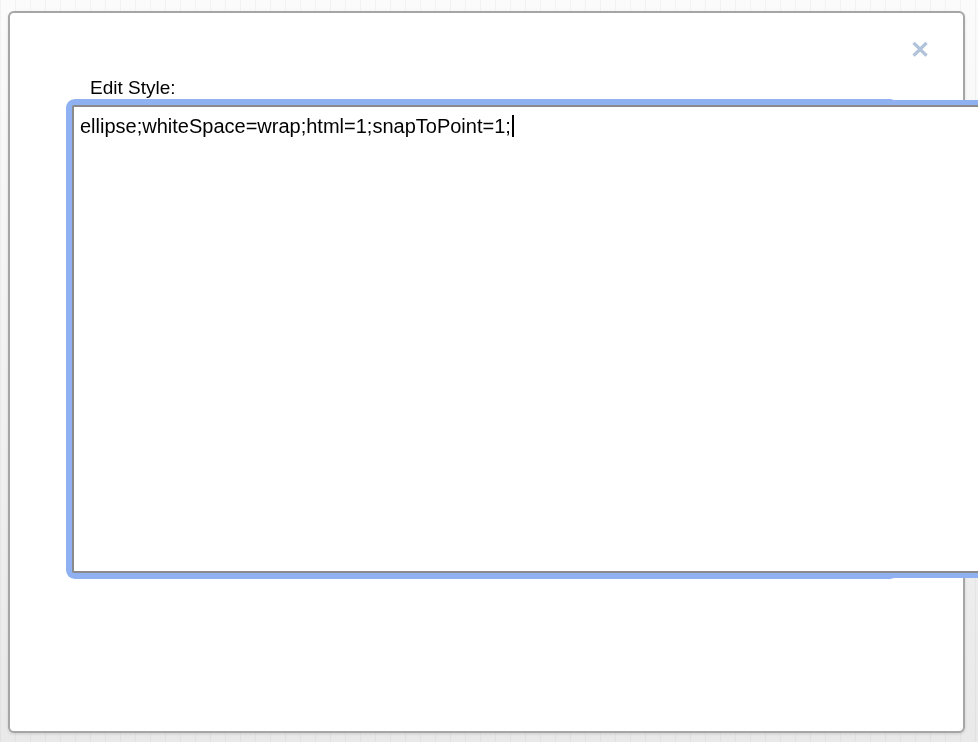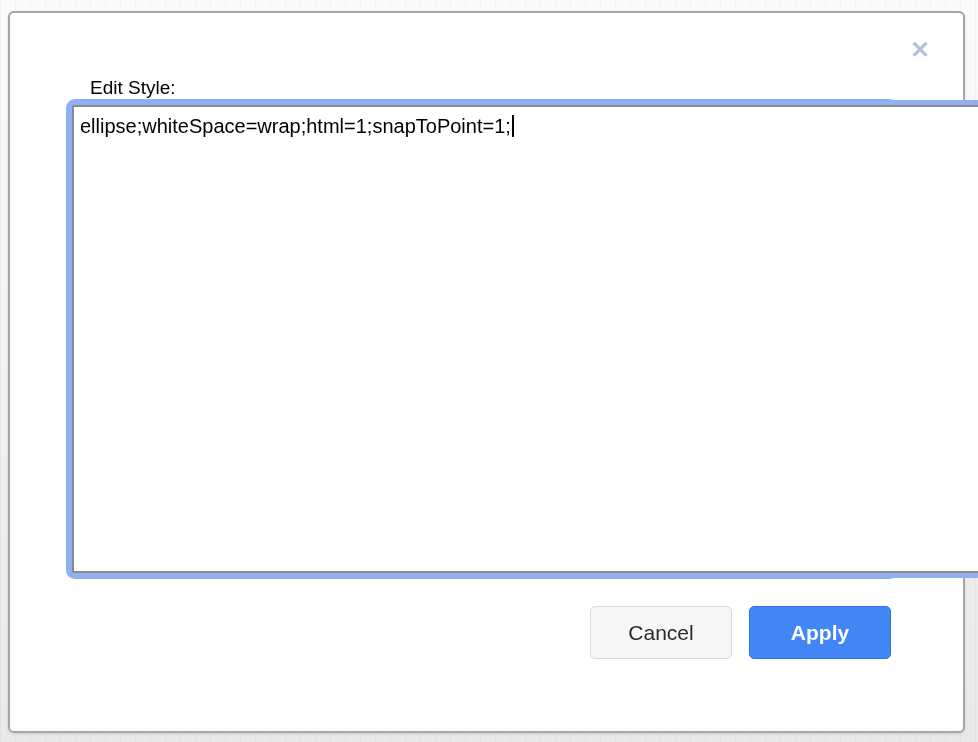--- a/index.html
+++ b/index.html
@@ -133,18 +133,14 @@
 <div class="dialog">
 
   <div class="close-btn">✕</div>
 
   <div class="edit-style-label">Edit Style:</div>
 
   <div class="style-box-ring"></div>
 
   <div class="style-box" role="textbox" aria-multiline="true"><span>ellipse;whiteSpace=wrap;html=1;snapToPoint=1;</span><span class="caret"></span></div>
 
-  <div class="button-row">
-    <button class="btn btn-cancel">Cancel</button>
-    <button class="btn btn-apply">Apply</button>
-  </div>
 
 </div>
 
 </body></html>

